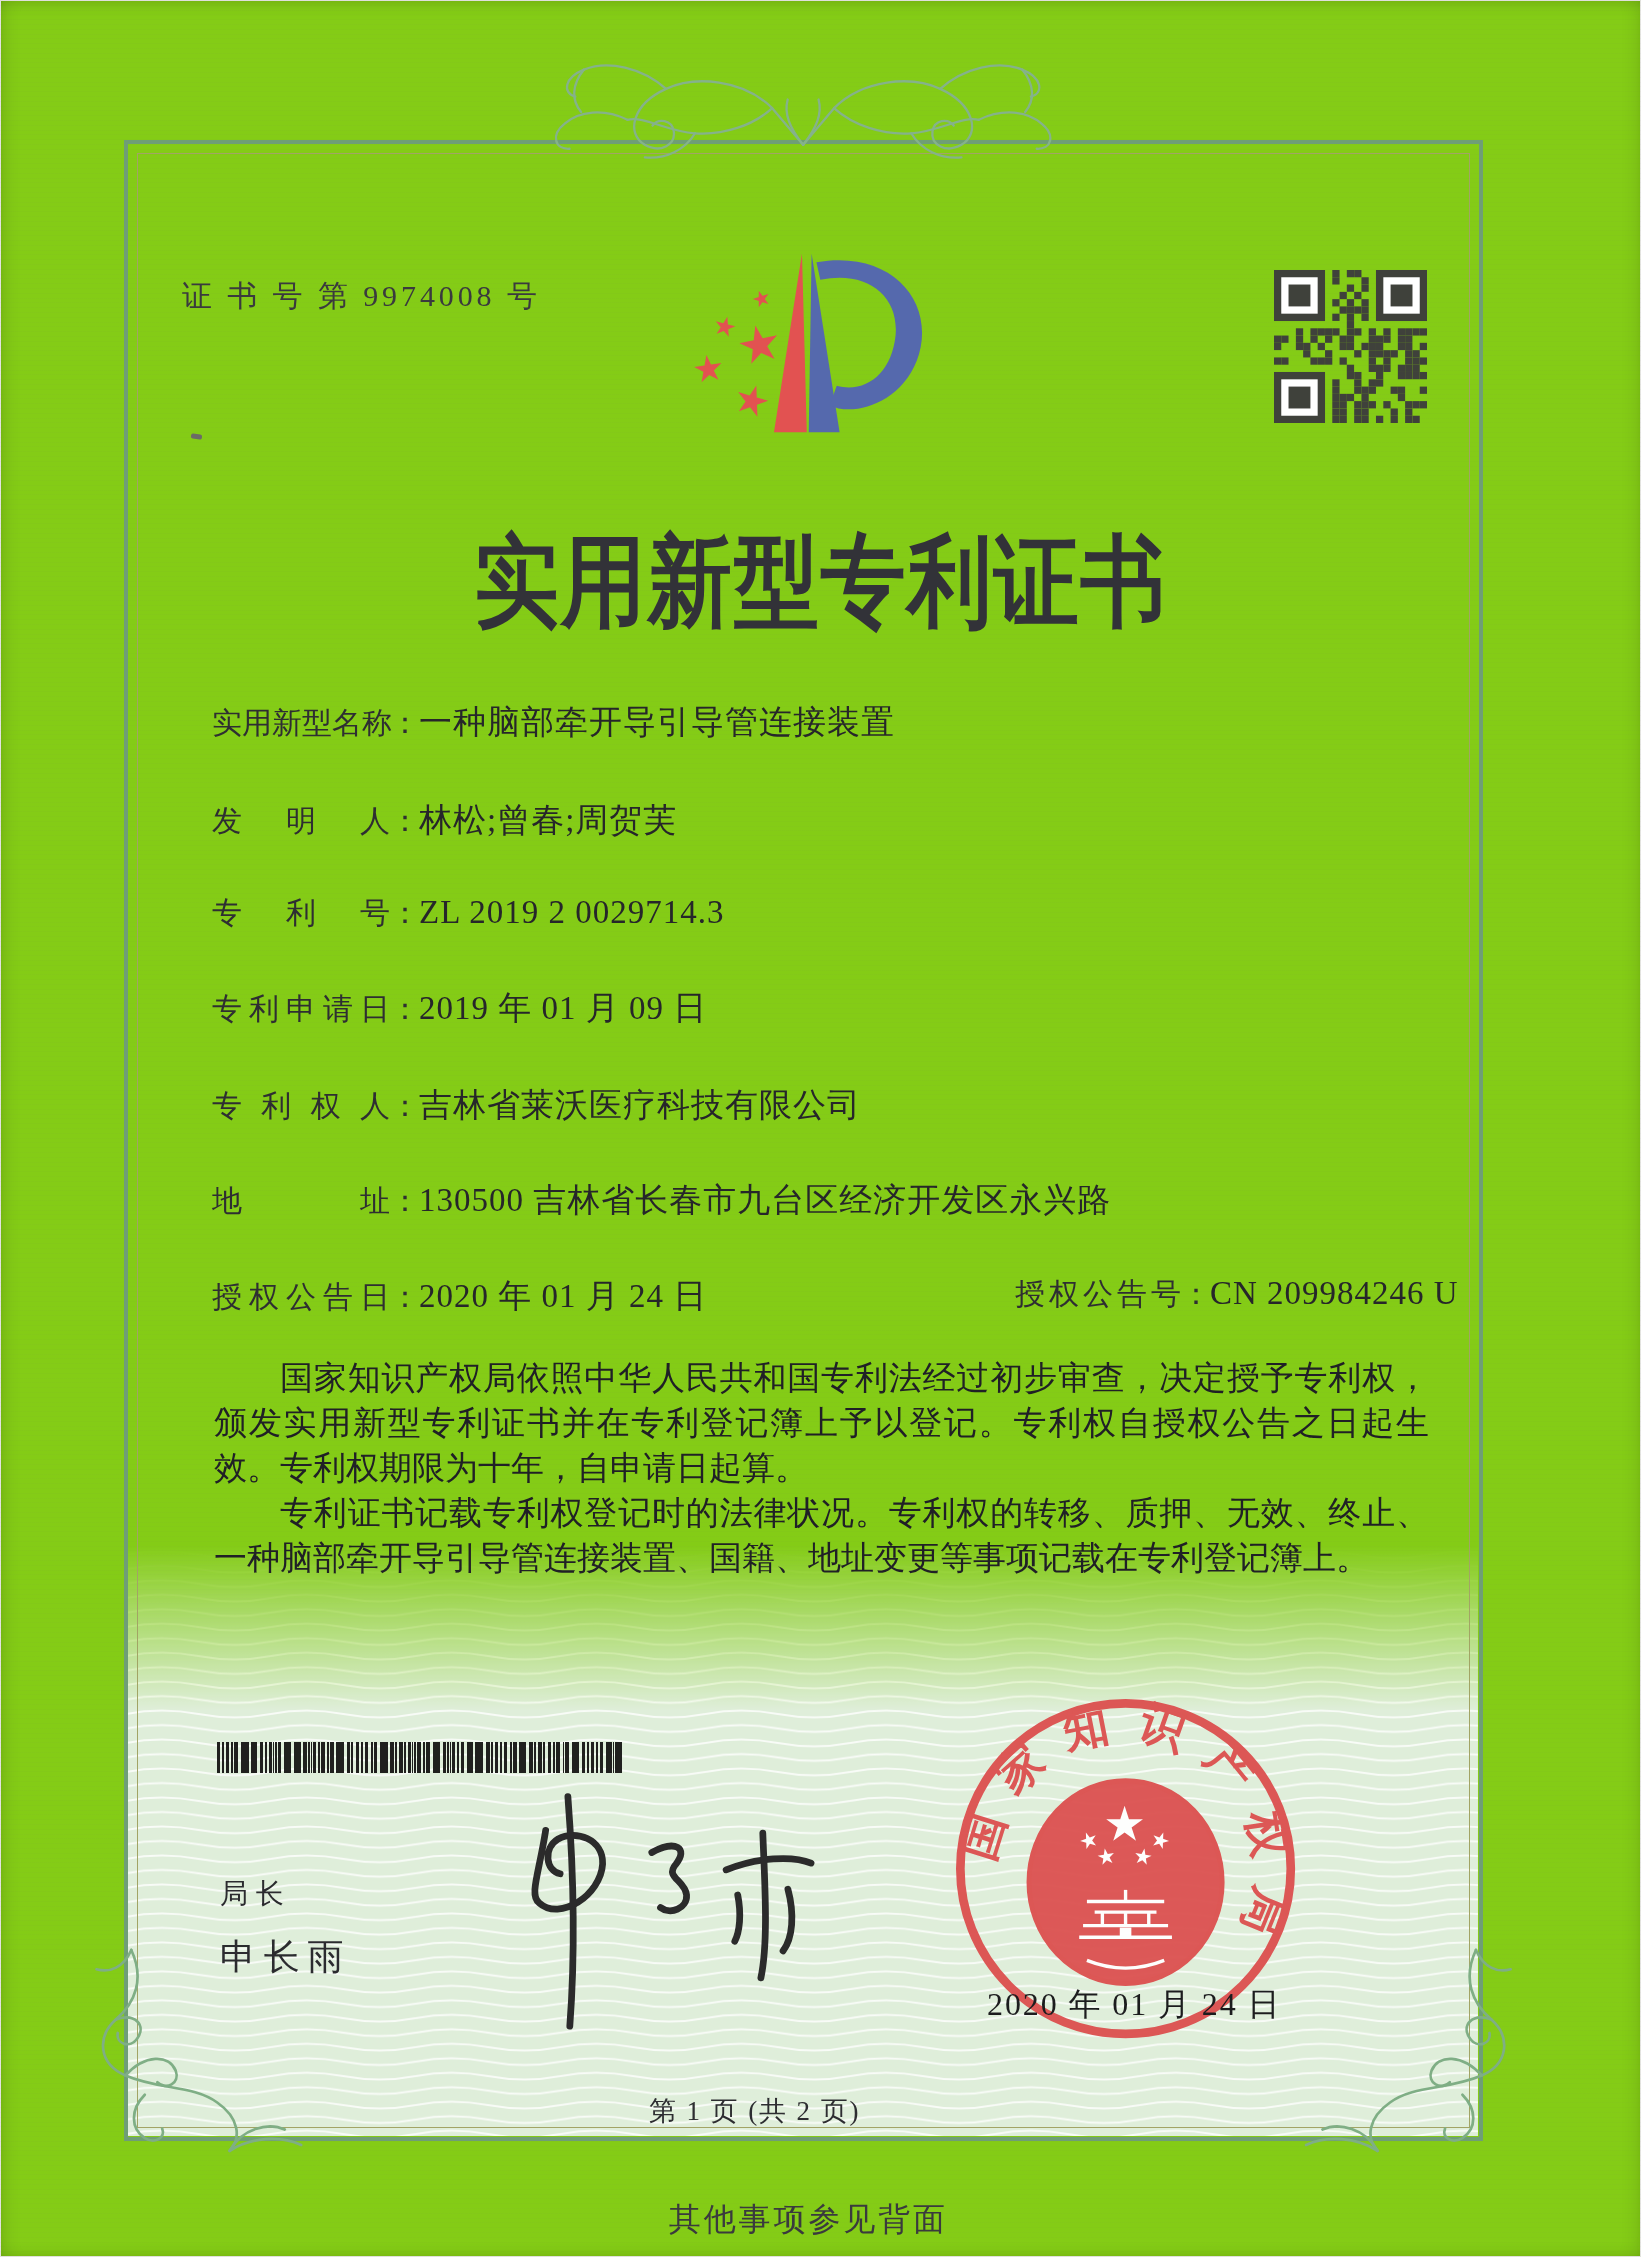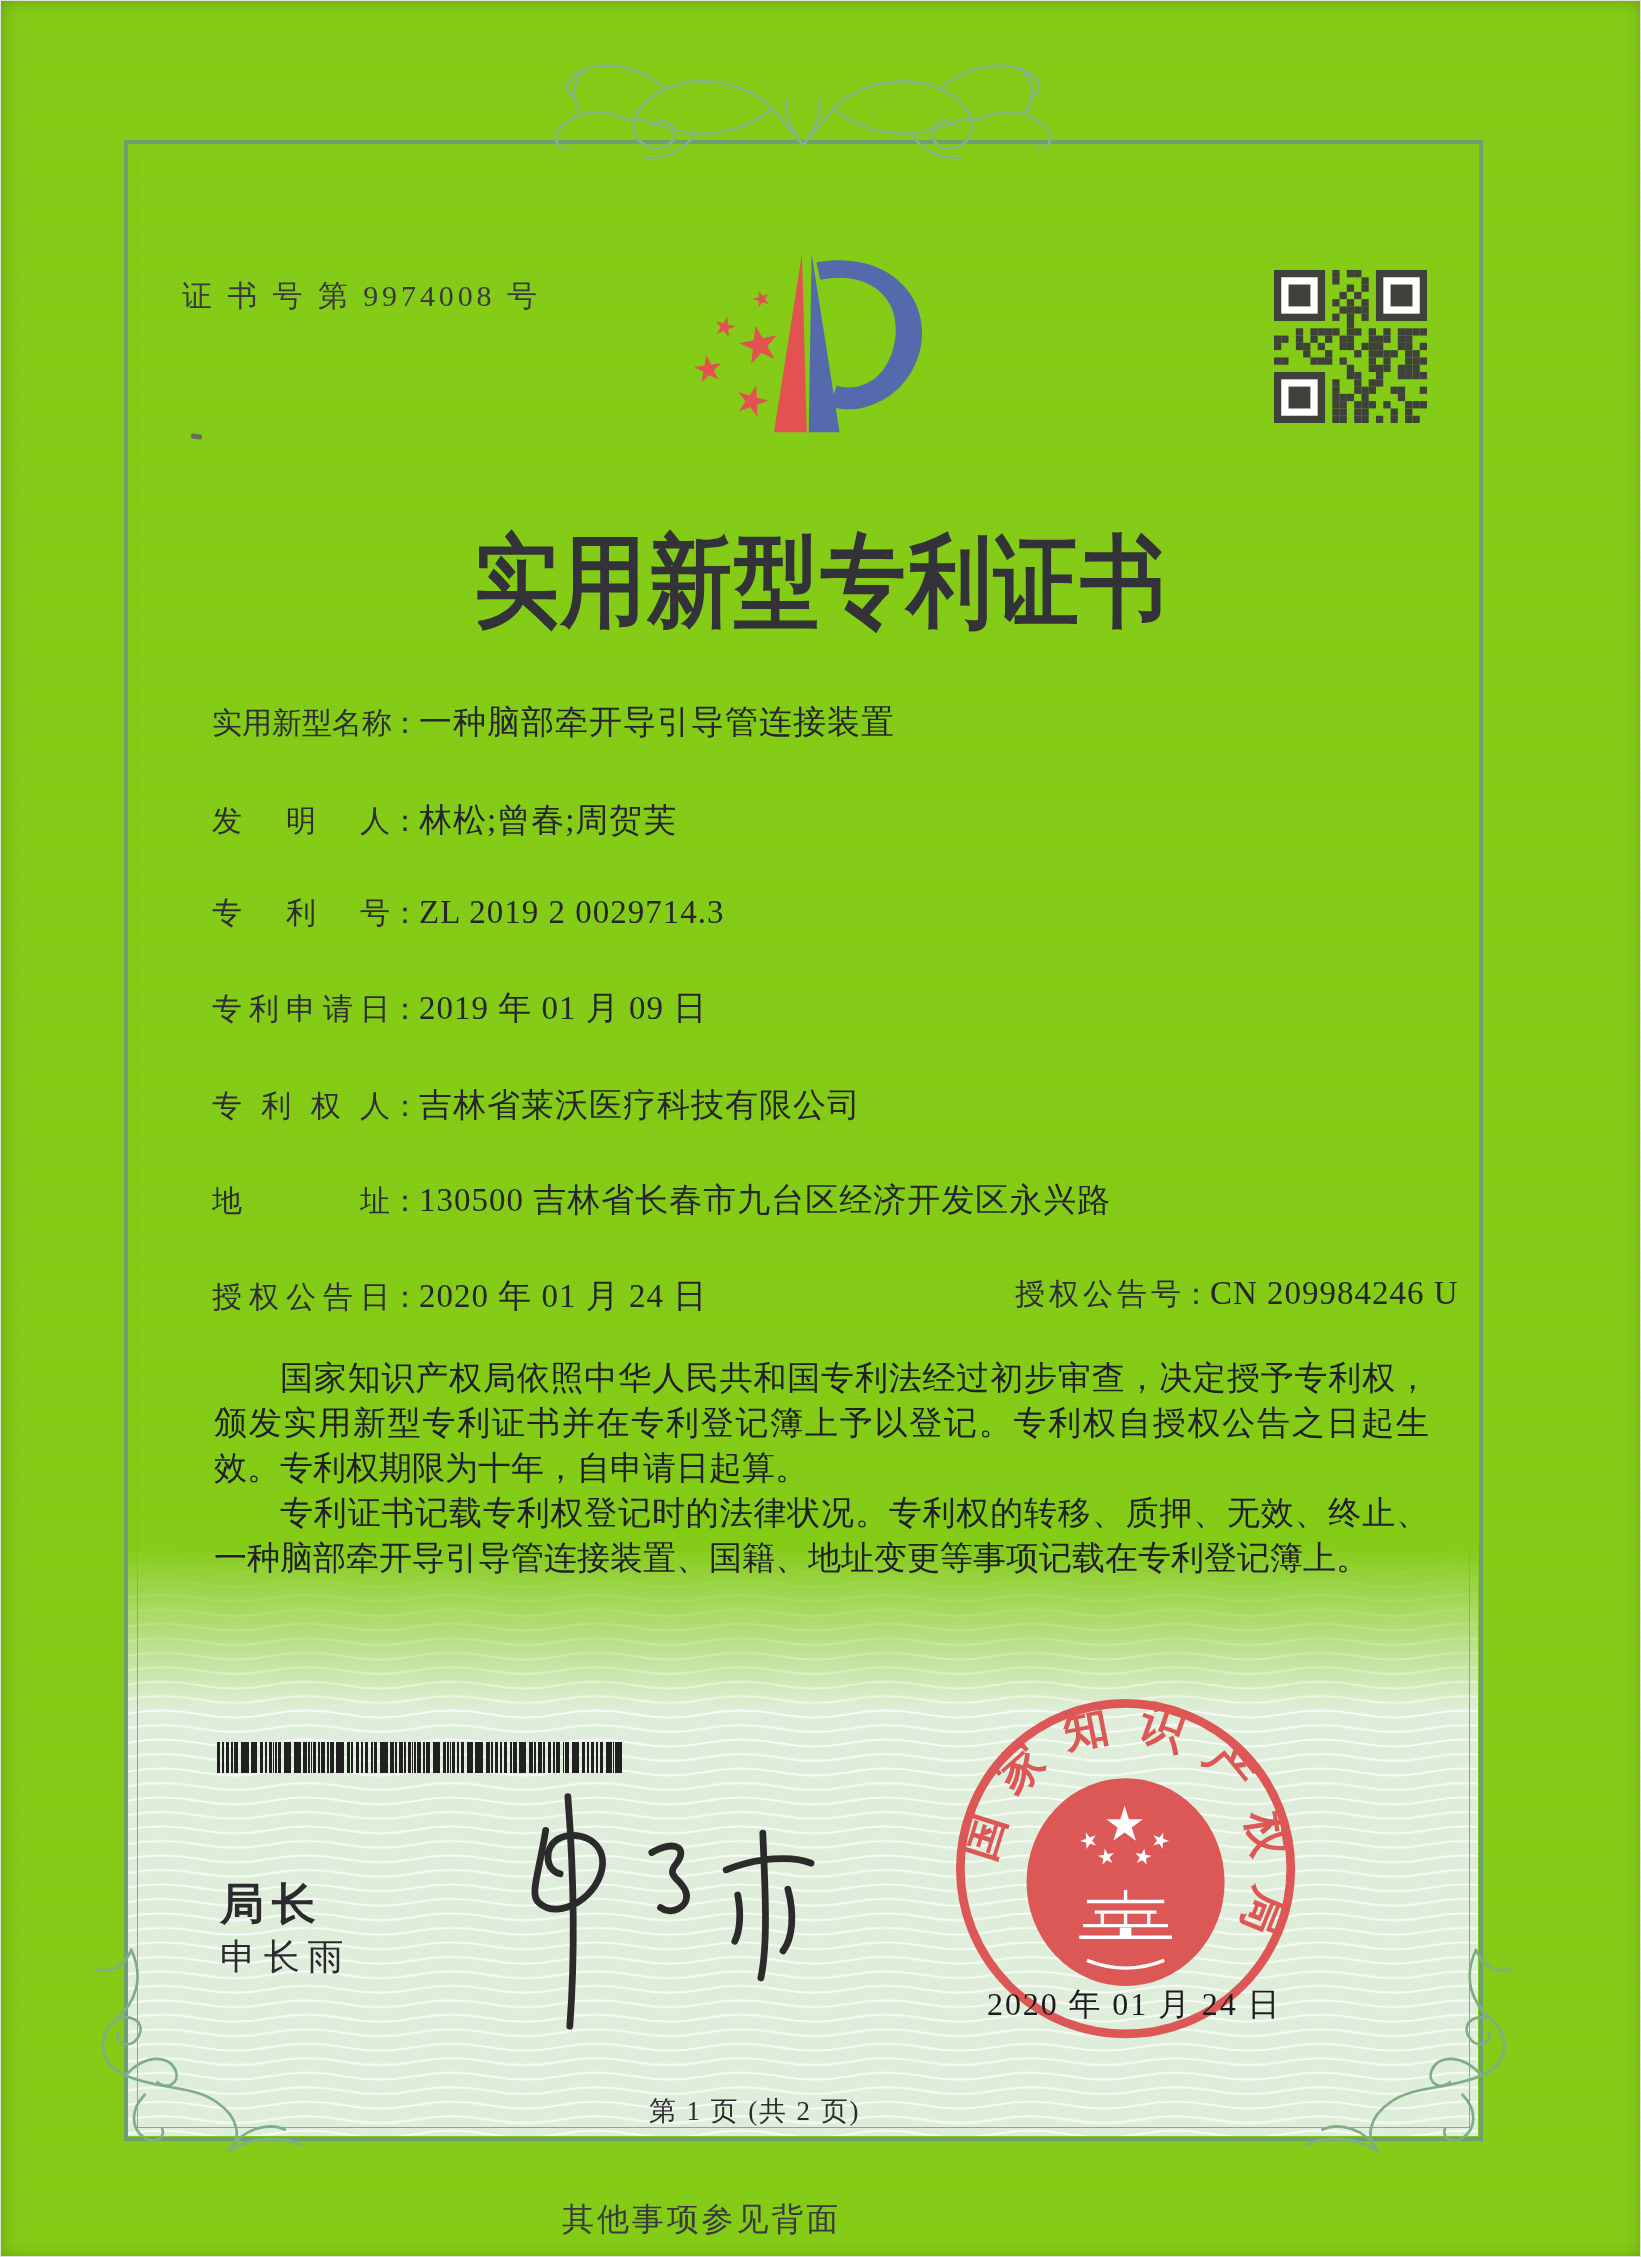--- a/index.html
+++ b/index.html
@@ -35,27 +35,27 @@
   
   .body-text{left:214px;top:1356px;width:1215px;font-size:33px;line-height:45px;
              text-align:justify;color:#202026;z-index:3;}
   .body-text p{margin:0;text-indent:66px;}
   
   .barcode{left:217px;top:1742px;width:408px;height:31px;z-index:3;
      background-image:
        repeating-linear-gradient(90deg,#20201e 0 1.9px,transparent 1.9px 4.8px),
        repeating-linear-gradient(90deg,#20201e 0 2.9px,transparent 2.9px 8.7px),
        repeating-linear-gradient(90deg,transparent 0 5.8px,#20201e 5.8px 6.8px,transparent 6.8px 12.6px);}
-  .signer-title{left:220px;top:1875px;font-size:44px;letter-spacing:7.7px;color:#2b2b2f;z-index:3;font-weight:bold;}
+  .signer-title{left:220px;top:1875px;font-size:28px;letter-spacing:7.7px;color:#2b2b2f;z-index:3;}
   .signer-name{left:220px;top:1933px;font-size:36px;letter-spacing:7.7px;color:#2b2b2f;z-index:3;}
   .signature{left:454px;top:1777px;z-index:3;}
   .seal{left:942px;top:1684px;z-index:3;opacity:.95;}
   .seal-date{left:987px;top:1983px;font-size:32px;letter-spacing:1.9px;color:#1c1c1e;z-index:4;}
   .page-info{left:649px;top:2093px;font-size:27px;letter-spacing:1.9px;color:#2d2d31;z-index:3;}
-  .back-note{left:562px;top:2198px;width:386px;text-align:left;font-size:32px;
+  .back-note{left:562px;top:2198px;width:386px;text-align:right;font-size:32px;
              letter-spacing:2.9px;color:#3a3a3e;z-index:3;}
   .speck{left:191px;top:434px;width:10.6px;height:4.8px;background:#6b6b66;border-radius:1.9px;
          transform:rotate(8deg);z-index:3;}
   .ornaments{left:0;top:0;z-index:2;pointer-events:none;}
 </style>
 </head>
 <body>
 
 <div class="page">
 

